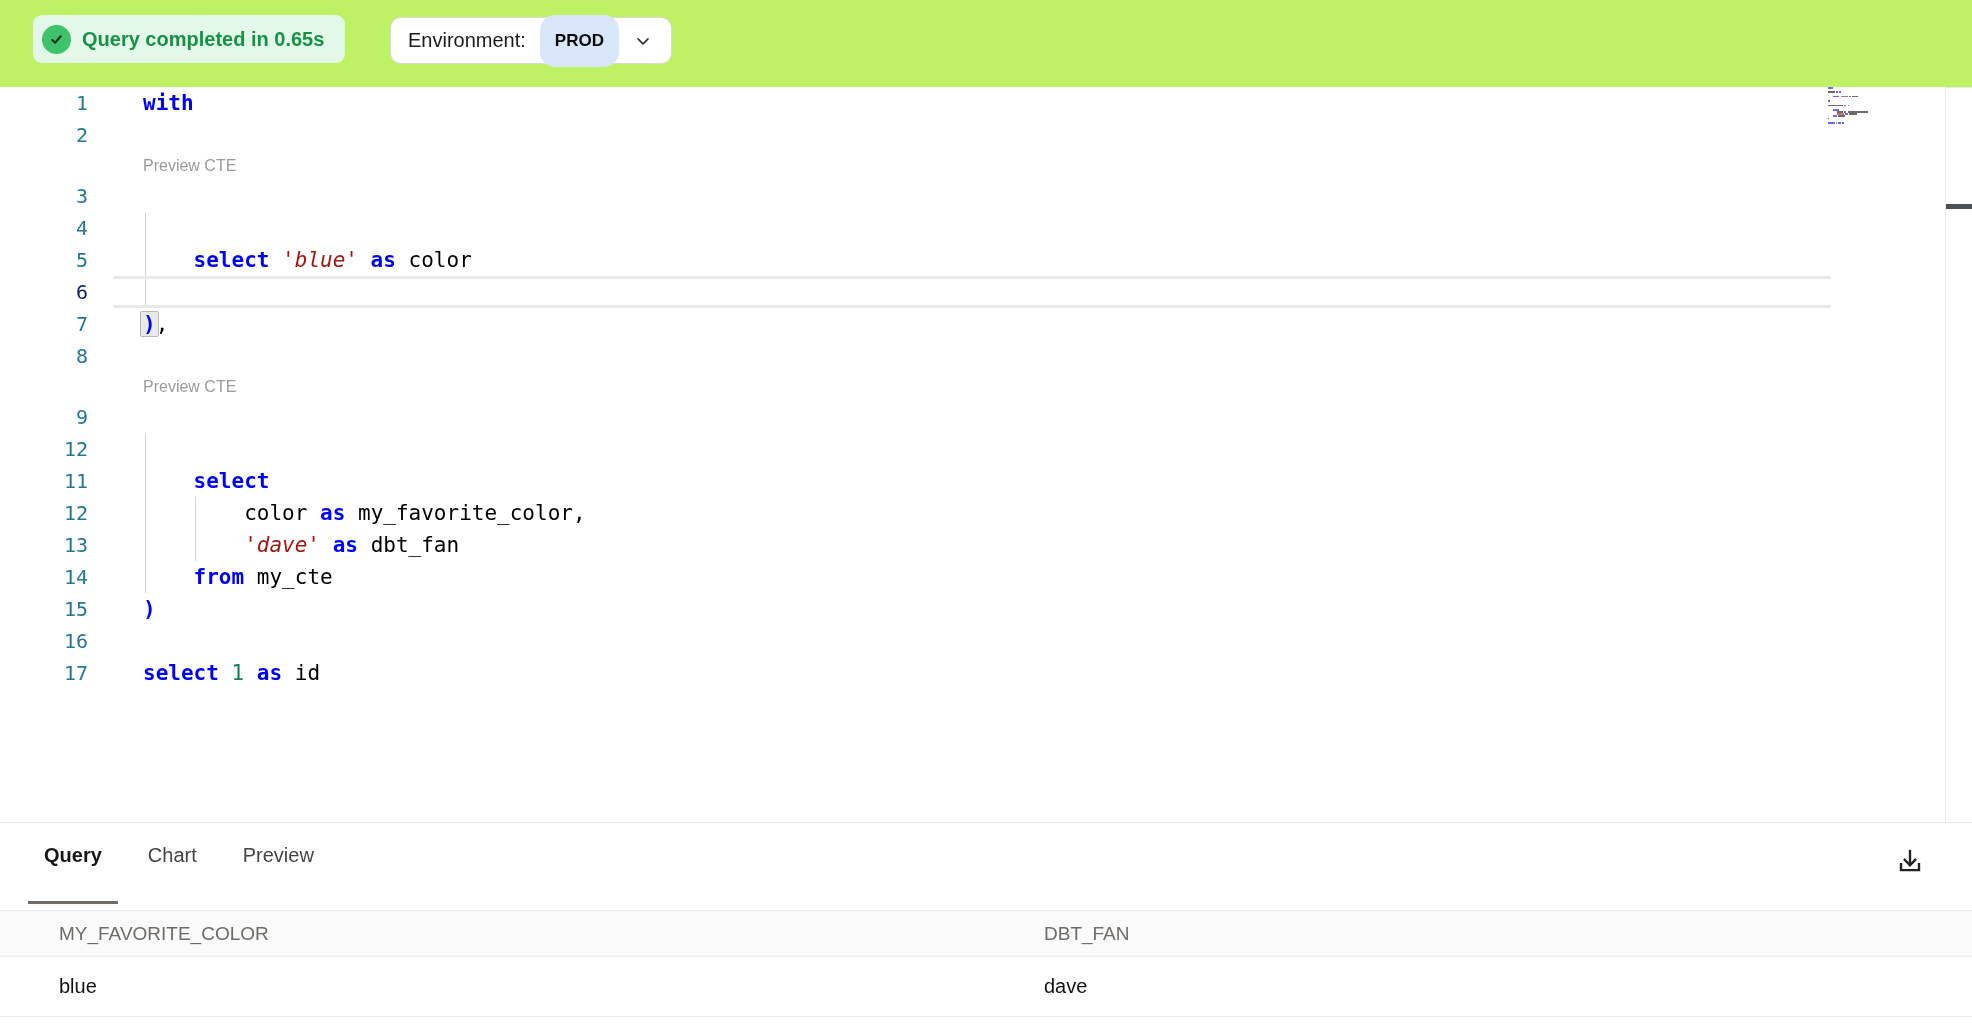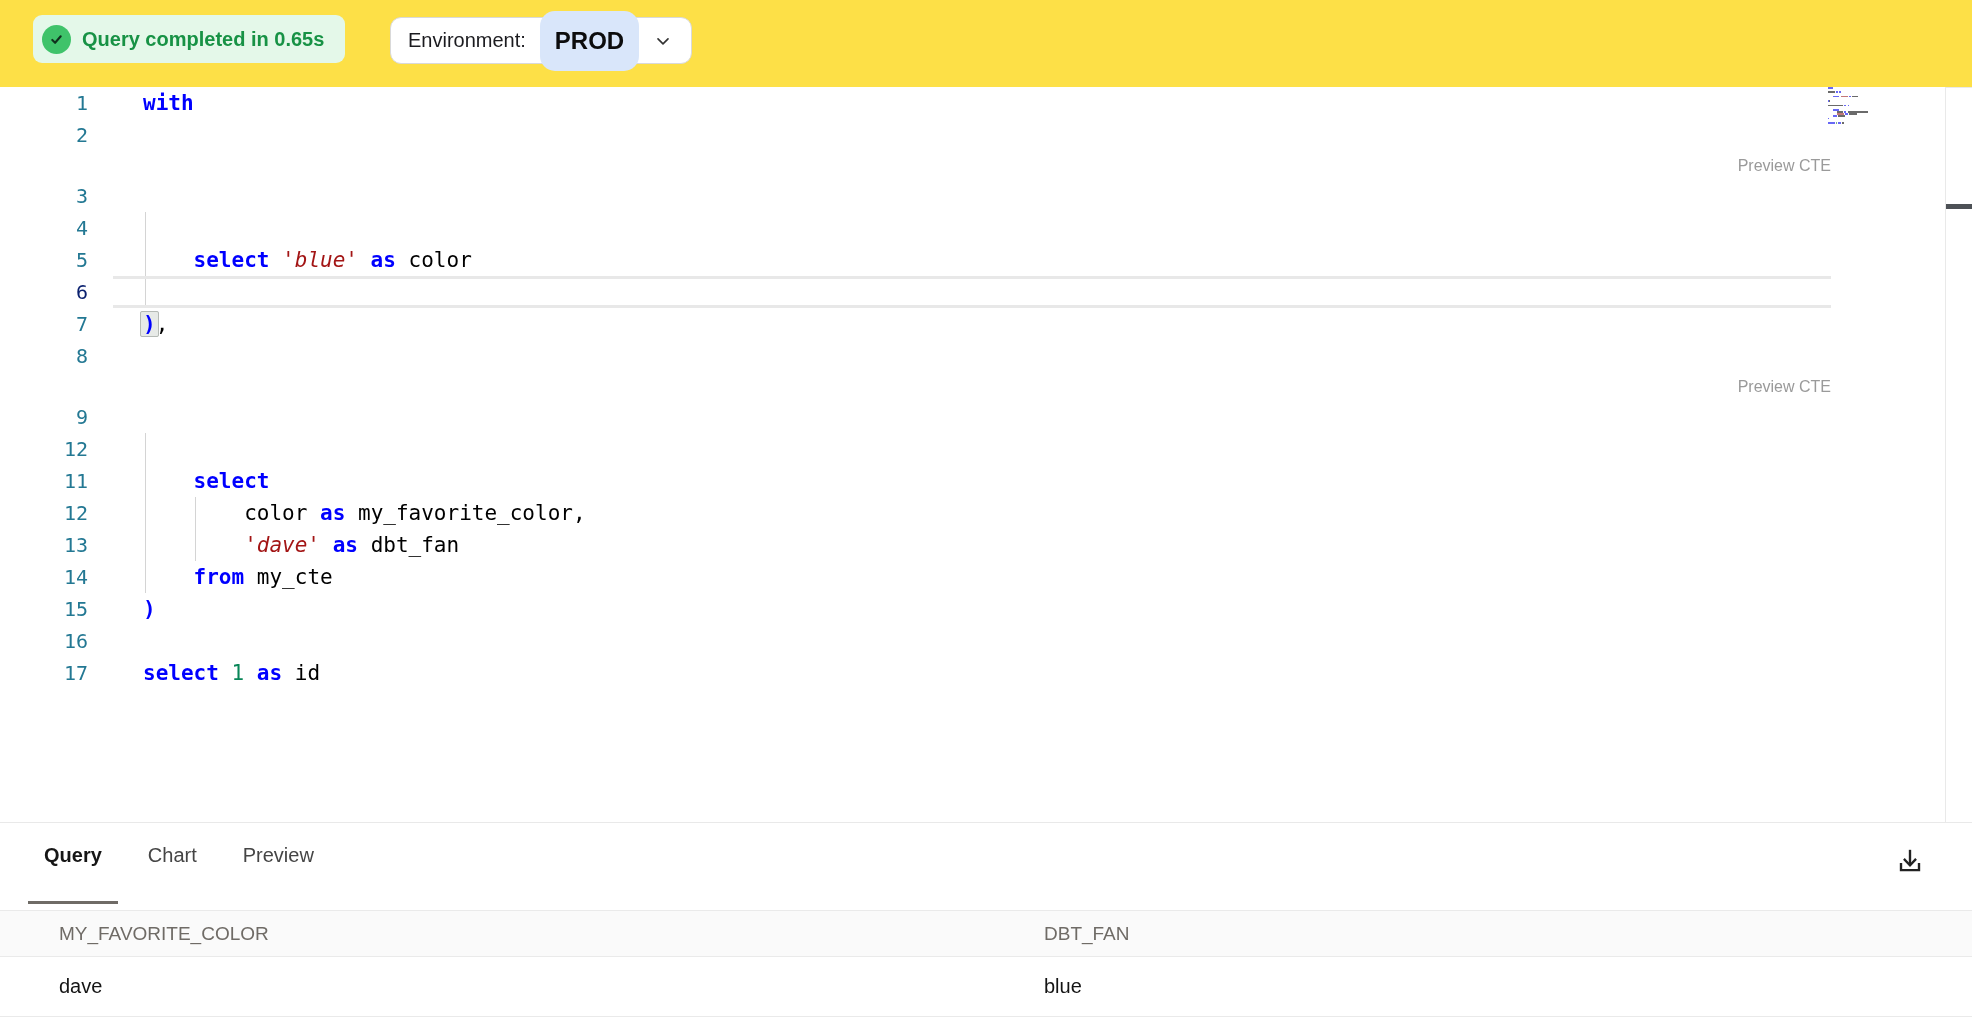--- a/index.html
+++ b/index.html
@@ -1,39 +1,39 @@
 <!DOCTYPE html>
 <html><head>
 <meta charset="utf-8">
 <style>
   * { margin:0; padding:0; box-sizing:border-box; }
   html,body { width:1972px; height:1026px; background:#ffffff; overflow:hidden;
               font-family:"Liberation Sans", sans-serif; }
 
   
-  .topbar { position:absolute; top:0; left:0; right:0; height:87px; background:#fde047; }
+  .topbar { position:absolute; top:0; left:0; right:0; height:87px; background:#bef264; }
   .status-badge { position:absolute; left:33px; top:15px; height:48px;
       display:inline-flex; align-items:center; gap:11px; padding:0 21px 0 9px;
       background:#e4f8e9; border-radius:9px; color:#179245; font-size:20px; font-weight:700; }
   .check-circle { width:29px; height:29px; border-radius:50%; background:#3fc36a;
       display:flex; align-items:center; justify-content:center; }
   .env-select { position:absolute; left:390px; top:17px; height:47px;
       display:inline-flex; align-items:center; gap:14px; padding:0 18px 0 17px;
       background:#fff; border:1.5px solid #d9d9d9; border-radius:11px; cursor:pointer; }
   .env-label { font-size:20px; color:#1b1b1f; font-weight:500; }
   .env-pill { background:#d9e6fa; border-radius:15px; padding:16px 15px;
-      font-size:24px; font-weight:700; color:#0c0c0d; }
+      font-size:17px; font-weight:700; color:#0c0c0d; }
 
   
   .editor { position:absolute; top:87px; left:0; right:0; height:735px; background:#fff;
       font-family:"DejaVu Sans Mono", monospace; font-size:21px; }
   .row { display:flex; height:32px; line-height:32px; white-space:pre; }
   .row.lens-row { height:29px; line-height:29px; font-family:"Liberation Sans", sans-serif;
       font-size:16px; color:#9a9a9a; }
-  .lens-row .content { padding-bottom:2px;text-align:right; }
+  .lens-row .content { padding-bottom:2px; }
   .ln { width:88px; flex:none; text-align:right; color:#237893; font-size:20px; }
   .ln.active { color:#0b216f; }
   .dec { width:25px; flex:none; }
   .content { flex:1; position:relative; padding-left:30px; margin-right:141px; }
   .content.current { border-top:3px solid #e8e8e8; border-bottom:3px solid #e8e8e8; line-height:26px; }
   .guide { position:absolute; top:0; bottom:0; width:1px; background:#d4d4d4; }
   .tok-kw { color:#0000ff;font-weight:bold; }
   .tok-str { color:#a31515;font-style:italic; }
   .tok-num { color:#098658; }
   .tok-def { color:#000000; }
@@ -154,16 +154,16 @@
         <path d="M4.8 13.8 v4.7 h14.4 v-4.7" stroke="#222" stroke-width="1.9" stroke-linecap="square" fill="none"></path>
       </svg>
     </span>
   </div>
 
   <div class="grid-header">
     <div class="cell">MY_FAVORITE_COLOR</div>
     <div class="cell">DBT_FAN</div>
   </div>
   <div class="grid-row">
+    <div class="cell">blue</div>
     <div class="cell">dave</div>
-    <div class="cell">blue</div>
   </div>
 </div>
 
 </body></html>

